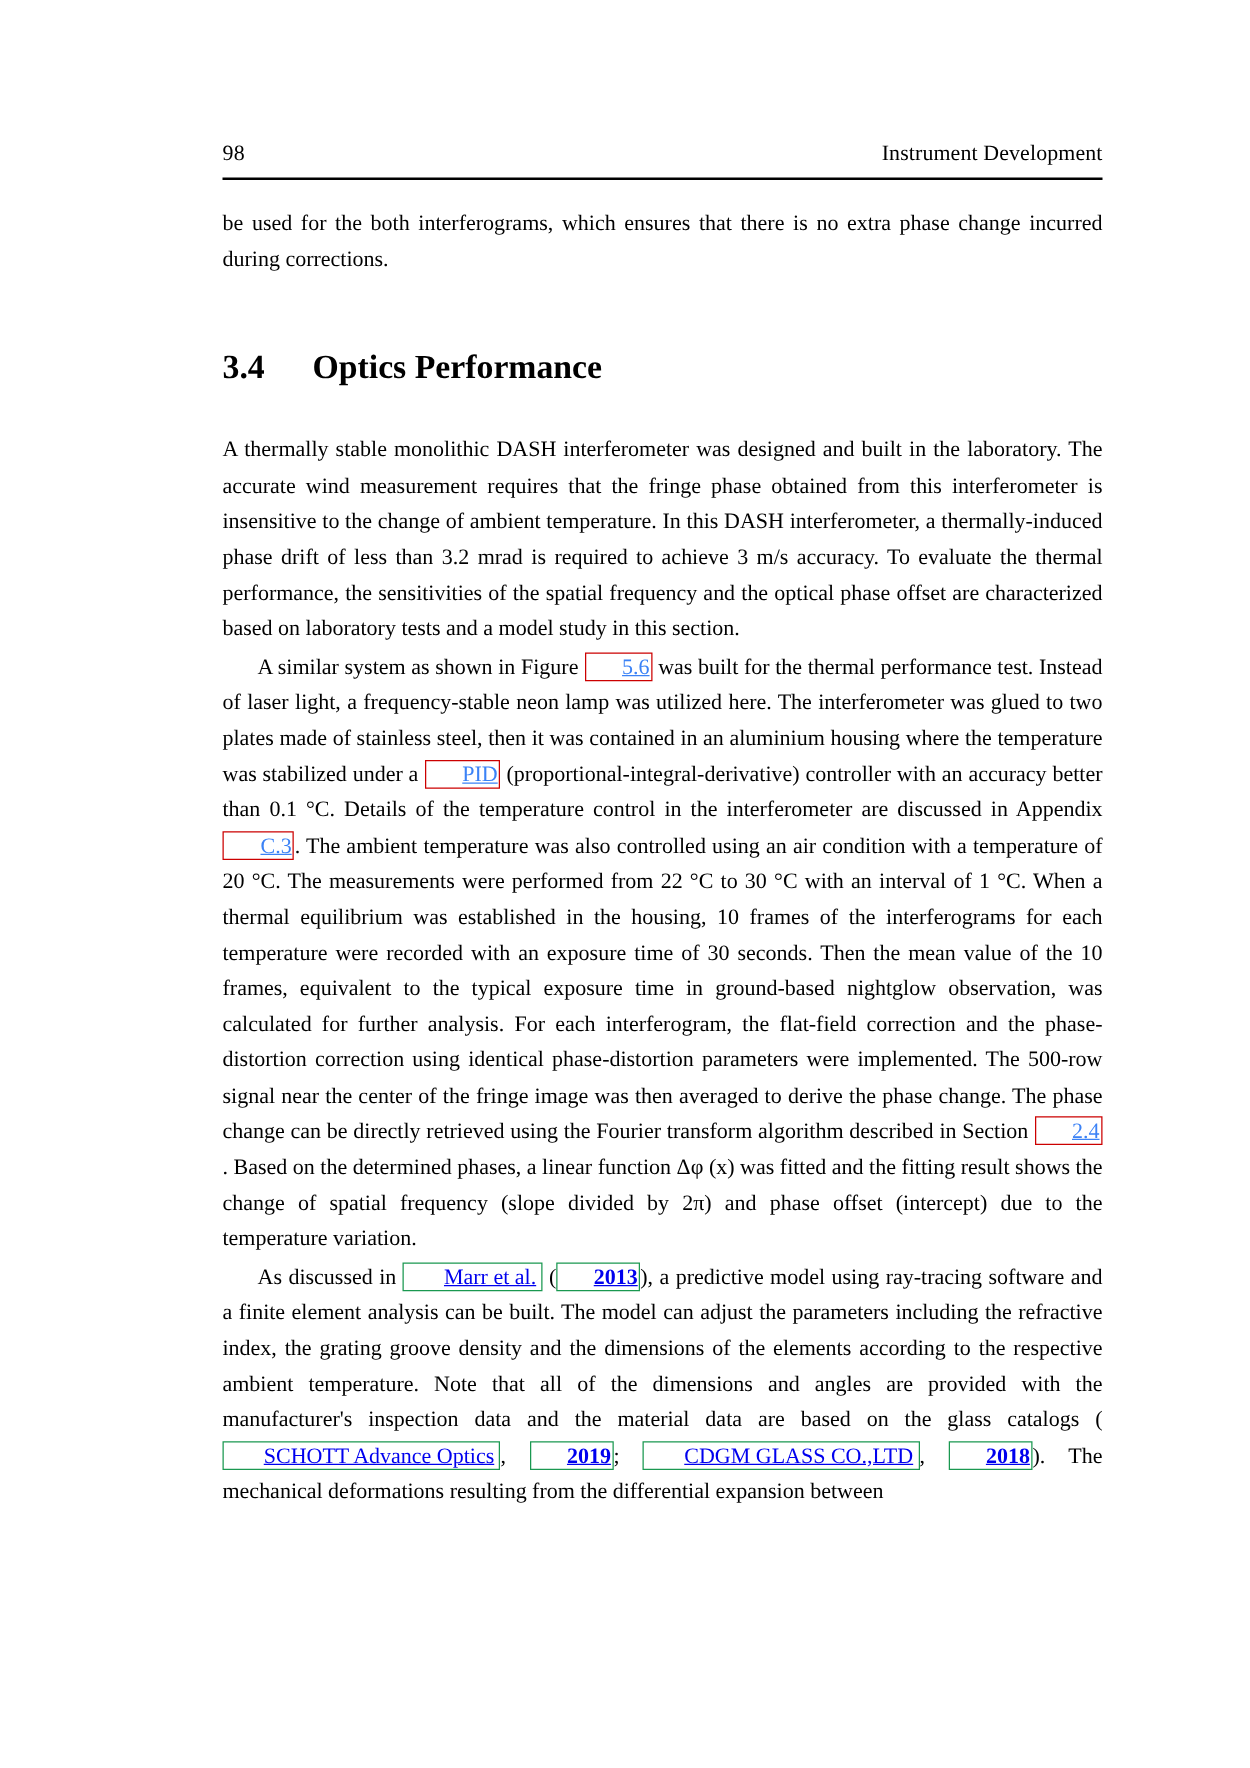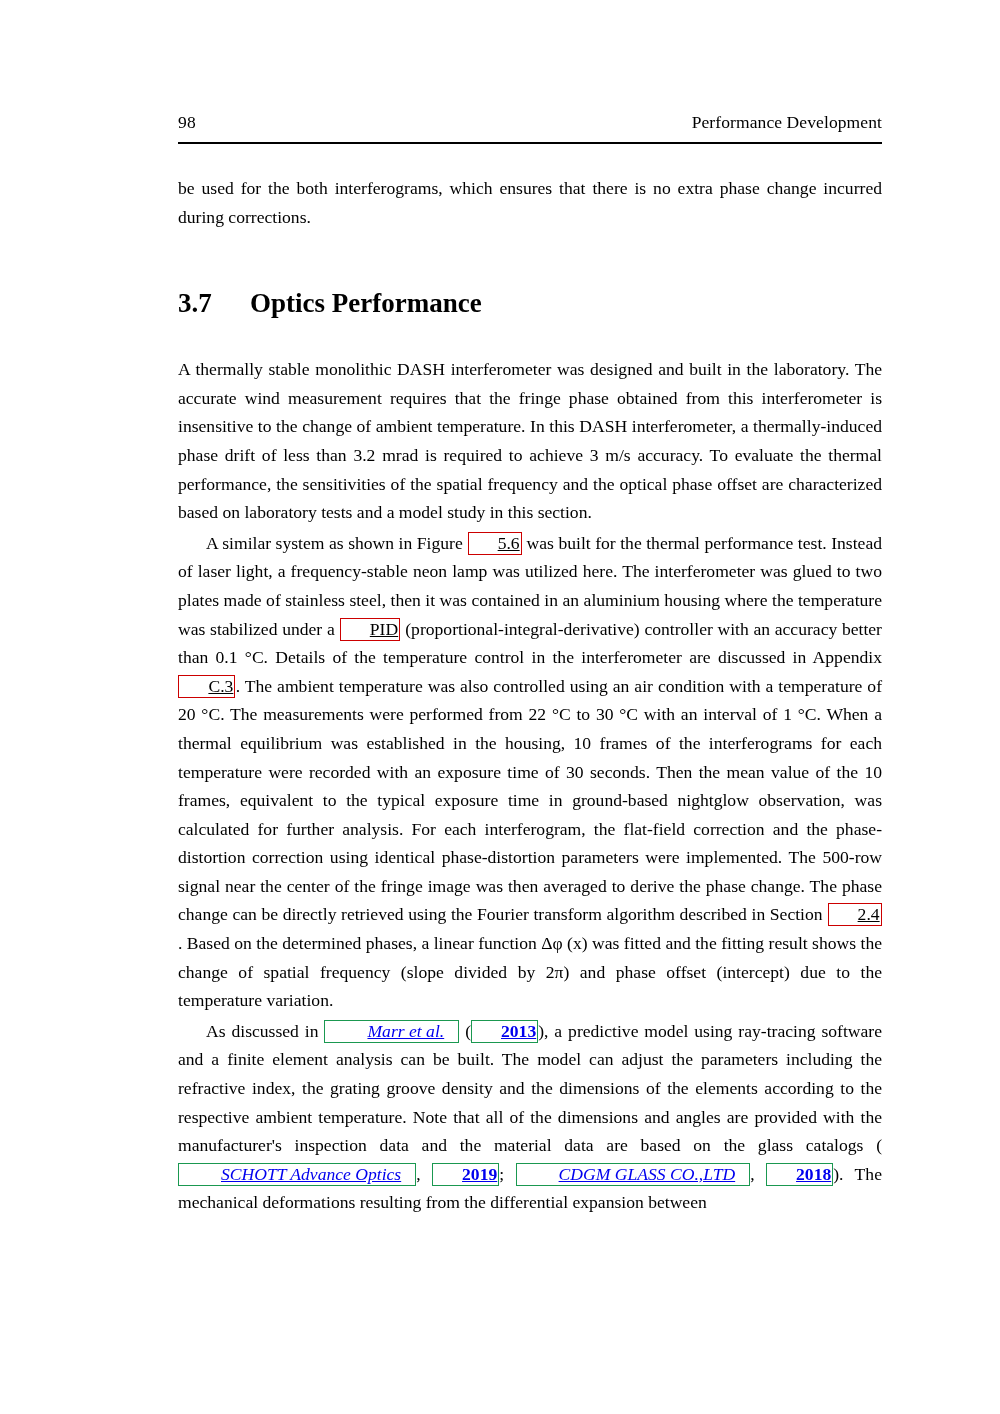--- a/index.html
+++ b/index.html
@@ -37,21 +37,21 @@
     position: absolute;
     left: 178px;
     top: 142px;
     width: 704px;
     height: 1.6px;
     background: #000000;
   }
   .content {
     position: absolute;
     left: 178px;
-    top: 174px;
+    top: 164px;
     width: 704px;
     font-size: 17.6px;
     line-height: 28.6px;
     text-align: justify;
     -webkit-hyphens: none;
     hyphens: none;
   }
   p {
     margin: 0;
   }
@@ -72,53 +72,52 @@
   .para-gap { height: 2px; }
   
   .lnk {
     border: 0.9px solid;
     padding: 0 1px;
     margin: 0 0.4px;
     display: inline-block;
     line-height: 21px;
     box-sizing: border-box;
   }
-  .lnk-red { border-color: #cc0000; color: #000000; }
+  .lnk-red { border-color: #cc0000; color: #3b82f6; }
   .cite-green {
     border: 0.9px solid #1a9850;
-    padding: 0 14px;
-    font-style: italic;
+    padding: 0 4px;
     display: inline-block;
     line-height: 21px;
   }
   .cite-year {
     border: 0.9px solid #1a9850;
     padding: 0 1px;
     display: inline-block;
     line-height: 21px;
     font-weight: bold;
   }
 </style>
 </head>
 <body>
 
 <div class="page">
 
   <div class="header">
     <span class="pagenum">98</span>
-    <span class="chaptitle">Performance Development</span>
+    <span class="chaptitle">Instrument Development</span>
   </div>
   <div class="rule"></div>
 
   <div class="content">
 
     <p class="first">be used for the both interferograms, which ensures that there is no extra phase change incurred during corrections.</p>
 
     <div class="sec-heading">
-      <span class="num">3.7</span>
+      <span class="num">3.4</span>
       <span>Optics Performance</span>
     </div>
 
     <p class="first">A thermally stable monolithic DASH interferometer was designed and built in the laboratory. The accurate wind measurement requires that the fringe phase obtained from this interferometer is insensitive to the change of ambient temperature. In this DASH interferometer, a thermally-induced phase drift of less than 3.2 mrad is required to achieve 3 m/s accuracy. To evaluate the thermal performance, the sensitivities of the spatial frequency and the optical phase offset are characterized based on laboratory tests and a model study in this section.</p>
 
     <div class="para-gap"></div>
 
     <p class="indent"><span>A similar system as shown in Figure</span> <a class="lnk lnk-red" href="#">5.6</a> <span>was built for the thermal performance test. Instead of laser light, a frequency-stable neon lamp was utilized here. The interferometer was glued to two plates made of stainless steel, then it was contained in an aluminium housing where the temperature was stabilized under a</span> <a class="lnk lnk-red" href="#">PID</a> <span>(proportional-integral-derivative) controller with an accuracy better than 0.1 °C. Details of the temperature control in the interferometer are discussed in Appendix</span> <a class="lnk lnk-red" href="#">C.3</a><span>. The ambient temperature was also controlled using an air condition with a temperature of 20 °C. The measurements were performed from 22 °C to 30 °C with an interval of 1 °C. When a thermal equilibrium was established in the housing, 10 frames of the interferograms for each temperature were recorded with an exposure time of 30 seconds. Then the mean value of the 10 frames, equivalent to the typical exposure time in ground-based nightglow observation, was calculated for further analysis. For each interferogram, the flat-field correction and the phase-distortion correction using identical phase-distortion parameters were implemented. The 500-row signal near the center of the fringe image was then averaged to derive the phase change. The phase change can be directly retrieved using the Fourier transform algorithm described in Section</span> <a class="lnk lnk-red" href="#">2.4</a><span>. Based on the determined phases, a linear function Δφ (x) was fitted and the fitting result shows the change of spatial frequency (slope divided by 2π) and phase offset (intercept) due to the temperature variation.</span></p>
 
     <div class="para-gap"></div>

